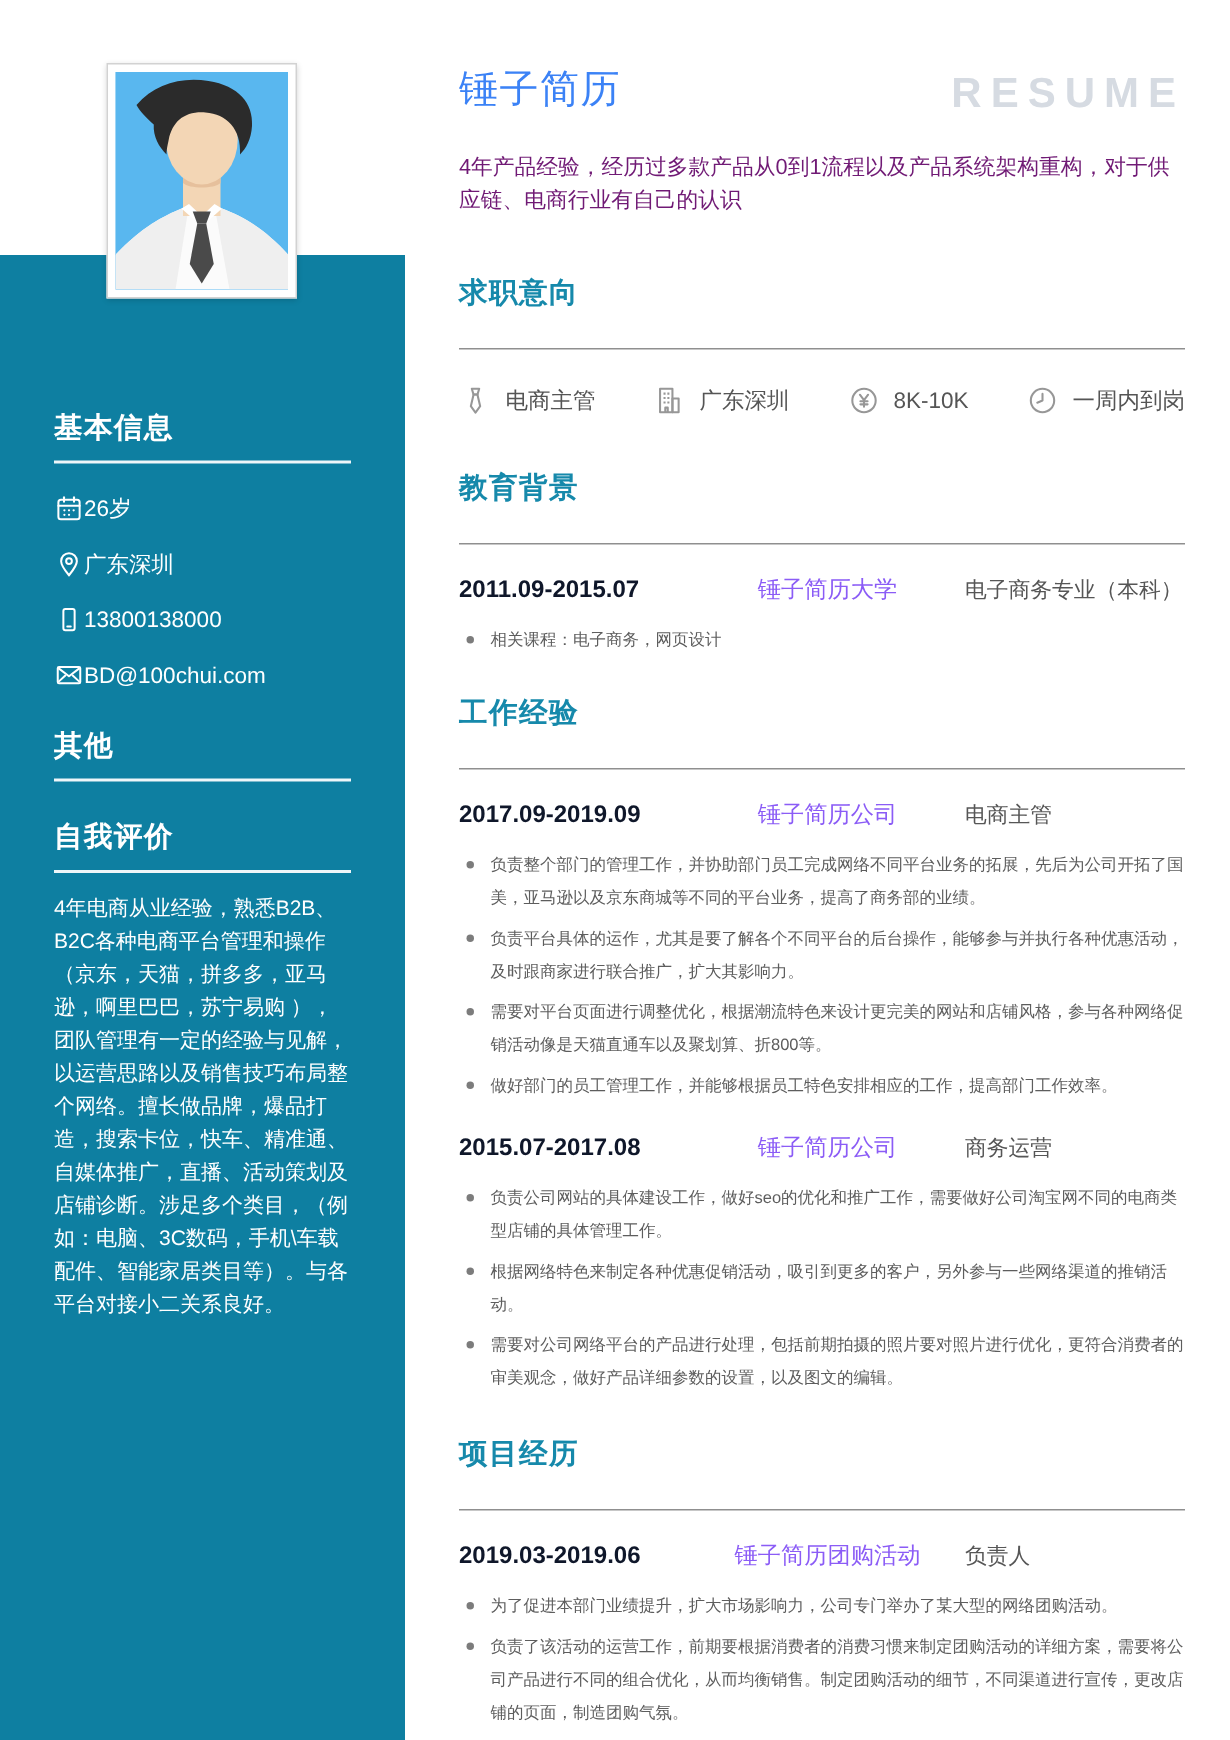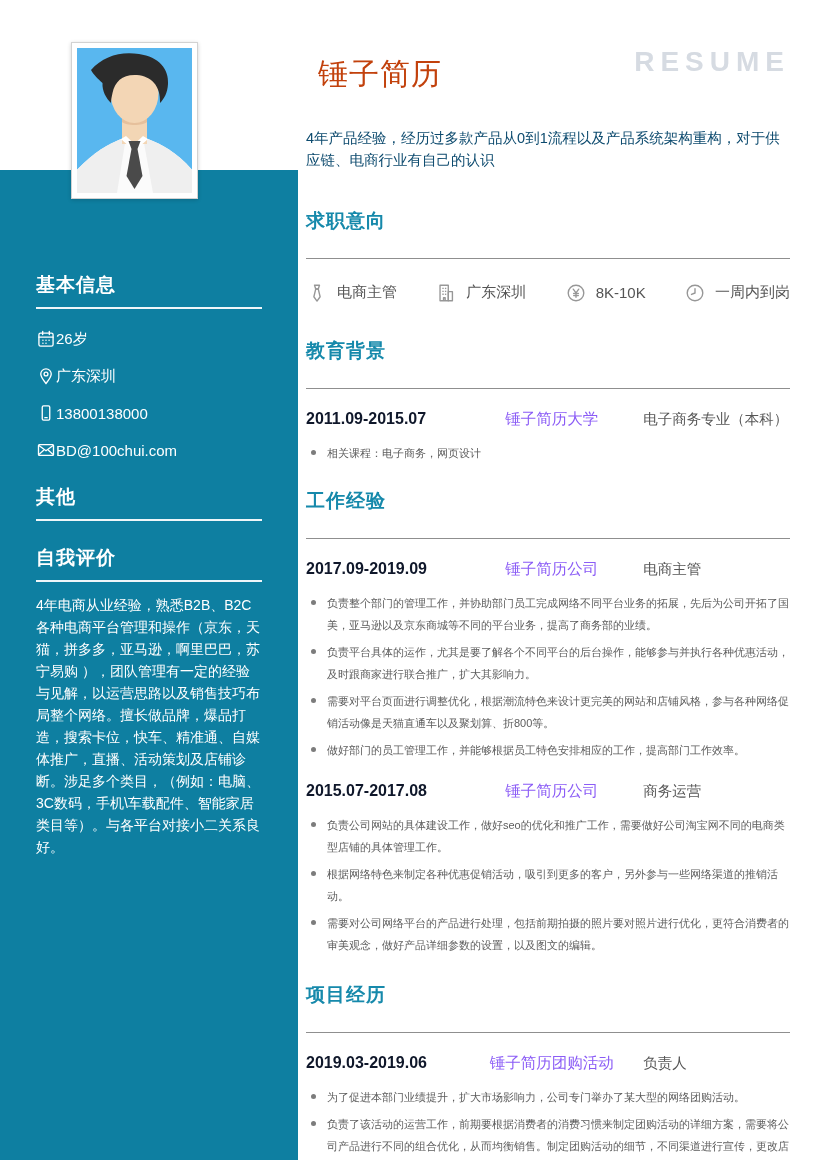--- a/index.html
+++ b/index.html
@@ -3,21 +3,21 @@
 <meta charset="utf-8">
 <style>
   html,body{margin:0;padding:0;}
   body{
     width:820px;height:1160px;position:relative;background:#ffffff;
     font-family:"Liberation Sans","DejaVu Sans",sans-serif;
     overflow:hidden;-webkit-font-smoothing:antialiased;
   }
   
   .sidebar{
-    position:absolute;left:0;top:170px;width:298px;height:990px;
+    position:absolute;left:0;top:170px;width:270px;height:990px;
     background:#0e7fa1;color:#ffffff;box-sizing:border-box;
     padding:102px 36px 0 36px;
   }
   .side-title{
     font-size:19px;font-weight:700;margin:0;padding-bottom:9px;
     border-bottom:2px solid #eef6f9;letter-spacing:1px;color:#ffffff;
   }
   .info-list{list-style:none;margin:20px 0 0;padding:0;}
   .info-list li{display:flex;align-items:center;margin-bottom:17px;font-size:15px;}
   .info-list .icn{width:20px;height:20px;flex:0 0 20px;color:#ffffff;}
@@ -36,23 +36,23 @@
     box-shadow:0 1px 4px rgba(0,0,0,.18);
   }
   .photo-inner{width:100%;height:100%;background:#59b7ef;overflow:hidden;}
   .photo-inner svg{display:block;width:100%;height:100%;}
   
   .main{
     position:absolute;left:270px;top:0;width:550px;box-sizing:border-box;
     padding:46px 30px 0 36px;color:#5d5d5d;
   }
   .top-row{display:flex;justify-content:space-between;align-items:flex-start;}
-  .name{font-size:30px;font-weight:400;color:#c2410c;margin:12px;line-height:1.05;letter-spacing:1px;}
+  .name{font-size:26px;font-weight:400;color:#3b82f6;margin:0;line-height:1.05;letter-spacing:1px;}
   .watermark{font-size:28px;font-weight:800;letter-spacing:6px;color:#d6dbe2;line-height:1;margin-top:2px;}
-  .summary{margin:25px 0 0;font-size:14.5px;line-height:22px;color:#0c4a6e;}
+  .summary{margin:25px 0 0;font-size:14.5px;line-height:22px;color:#701a75;}
   .sec{margin-top:0;}
   .sec-title{
     font-size:19px;font-weight:700;color:#1689ab;margin:0;
     padding-bottom:24px;border-bottom:1px solid #8f8f8f;letter-spacing:1px;
   }
   #sec-intent{margin-top:37px;}
   #sec-edu{margin-top:34px;}
   #sec-work{margin-top:24px;}
   #sec-project{margin-top:26px;}
   .intent-row{display:flex;justify-content:space-between;margin-top:23px;font-size:15px;color:#555555;}

